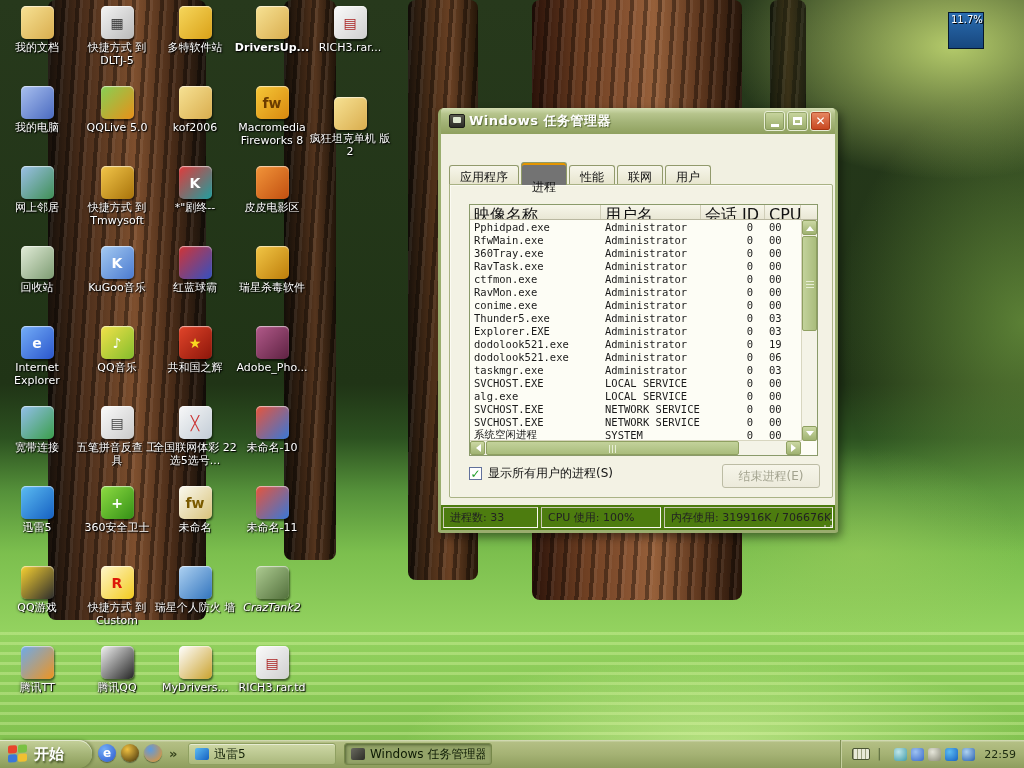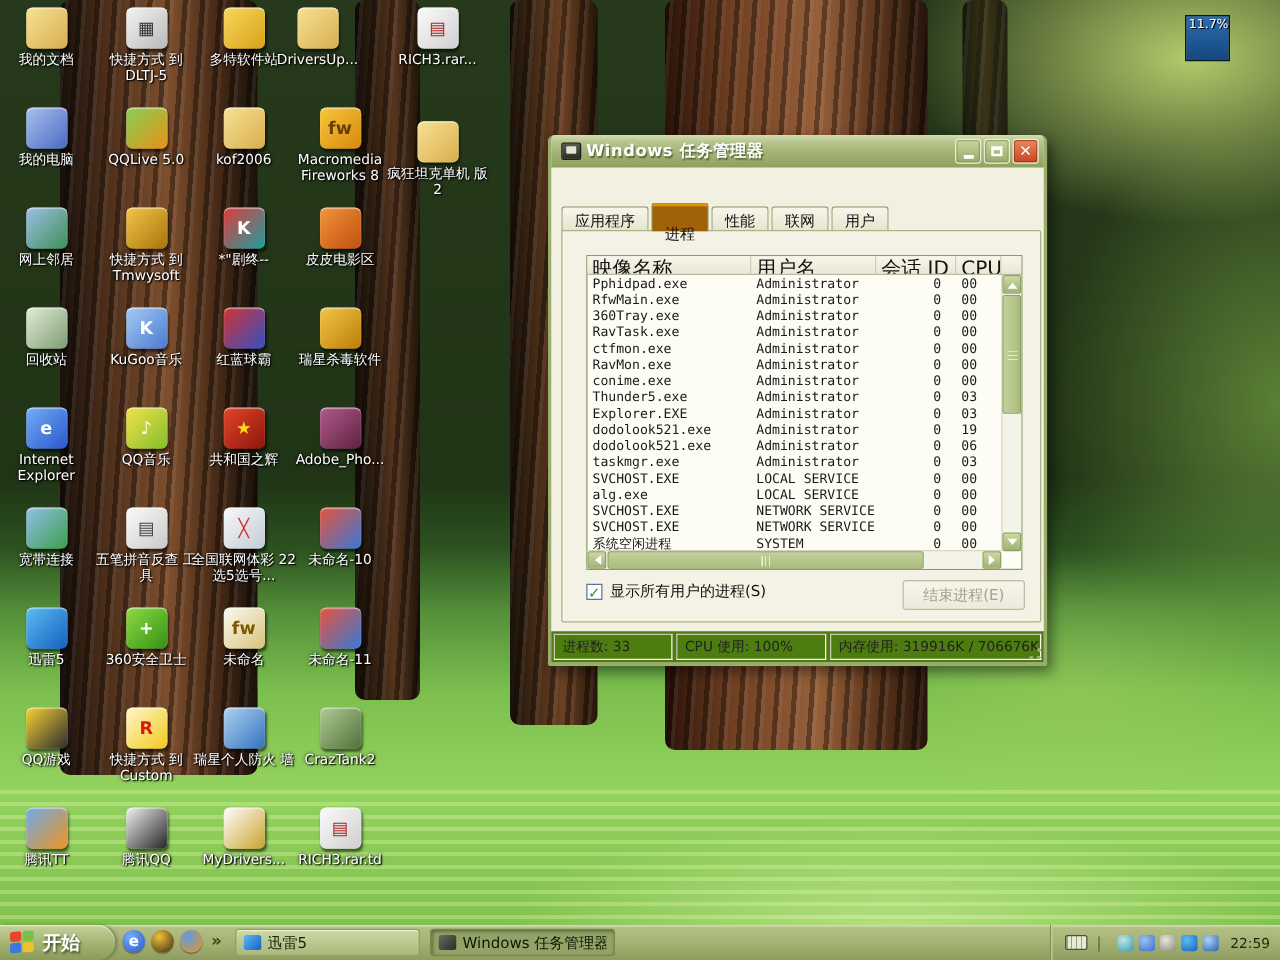--- a/index.html
+++ b/index.html
@@ -59,21 +59,21 @@
   .wbtn .mini{width:8px;height:3px;background:#fff;margin-top:9px;}
   .wbtn .maxi{width:9px;height:8px;border:2px solid #fff;border-top-width:3px;}
 
   .menubar{height:24px;background:#f6f5ea;border-bottom:1px solid #d9d7c2;display:flex;align-items:center;padding:0 6px;gap:0;}
   .menubar .mi{font-size:12px;color:#111;padding:3px 9px;}
 
   .tabstrip{position:absolute;left:8px;top:55px;height:22px;display:flex;align-items:flex-end;}
   .tab{font-size:12px;color:#111;padding:3px 10px 2px;margin-right:2px;height:20px;
     background:linear-gradient(180deg,#f7f6ea,#e6e4cd);border:1px solid #929a6c;border-bottom:none;
     border-radius:3px 3px 0 0;}
-  .tab.active{background:#a16207;height:23px;padding-top:16px;position:relative;z-index:3;
+  .tab.active{background:#737373;height:23px;padding-top:16px;position:relative;z-index:3;
     border-color:#8f9a68;box-shadow:inset 0 2px 0 #e59500;}
 
   .tabpanel{position:absolute;left:8px;top:76px;width:384px;height:314px;background:#f3f2e4;
     border:1px solid #a9b284;border-radius:0 2px 2px 2px;box-shadow:inset 1px 1px 0 #fbfaf2;z-index:2;}
 
   .listbox{position:absolute;left:19px;top:19px;width:349px;height:252px;background:#fdfdf5;
     border:1px solid #8a9a6a;}
   .lheader{display:flex;height:15px;background:linear-gradient(180deg,#f7f6ea,#e9e7d5);border-bottom:1px solid #b9b7a0;}
   .hcell{font-size:16px;color:#111;padding:0 4px;border-right:1px solid #d0ceb8;overflow:hidden;white-space:nowrap;}
   .rows{position:absolute;left:0;top:15px;width:331px;height:221px;overflow:hidden;}
@@ -174,21 +174,21 @@
         <div class="lbl">我的文档</div>
       </div>
       <div class="dicon" style="left: 74px; top: 6px;">
         <div class="img" style="background: linear-gradient(135deg, rgb(244, 244, 244) 0%, rgb(185, 185, 185) 100%); color: rgb(51, 51, 51);">▦</div>
         <div class="lbl">快捷方式 到 DLTJ-5</div>
       </div>
       <div class="dicon" style="left: 152px; top: 6px;">
         <div class="img" style="background: linear-gradient(135deg, rgb(247, 215, 92) 0%, rgb(217, 161, 24) 100%); color: rgb(255, 255, 255);"></div>
         <div class="lbl">多特软件站</div>
       </div>
-      <div class="dicon" style="left: 211px; top: 6px;">
+      <div class="dicon" style="left: 229px; top: 6px; font-weight: bold;">
         <div class="img" style="background: linear-gradient(135deg, rgb(247, 226, 148) 0%, rgb(217, 173, 78) 100%); color: rgb(255, 255, 255);"></div>
         <div class="lbl">DriversUp...</div>
       </div>
       <div class="dicon" style="left: 307px; top: 6px;">
         <div class="img" style="background: linear-gradient(135deg, rgb(251, 251, 251) 0%, rgb(207, 207, 207) 100%); color: rgb(170, 34, 34);">▤</div>
         <div class="lbl">RICH3.rar...</div>
       </div>
       <div class="dicon" style="left: -6px; top: 86px;">
         <div class="img" style="background: linear-gradient(135deg, rgb(169, 192, 239) 0%, rgb(74, 106, 192) 100%); color: rgb(255, 255, 255);"></div>
         <div class="lbl">我的电脑</div>
@@ -294,21 +294,21 @@
         <div class="lbl">QQ游戏</div>
       </div>
       <div class="dicon" style="left: 74px; top: 566px;">
         <div class="img" style="background: linear-gradient(135deg, rgb(255, 246, 200) 0%, rgb(242, 202, 30) 100%); color: rgb(221, 24, 8);">R</div>
         <div class="lbl">快捷方式 到 Custom</div>
       </div>
       <div class="dicon" style="left: 152px; top: 566px;">
         <div class="img" style="background: linear-gradient(135deg, rgb(174, 210, 242) 0%, rgb(50, 116, 189) 100%); color: rgb(255, 255, 255);"></div>
         <div class="lbl">瑞星个人防火 墙</div>
       </div>
-      <div class="dicon" style="left: 229px; top: 566px;">
+      <div class="dicon" style="left: 229px; top: 566px; font-style: italic;">
         <div class="img" style="background: linear-gradient(135deg, rgb(174, 204, 146) 0%, rgb(83, 112, 60) 100%); color: rgb(255, 255, 255);"></div>
         <div class="lbl">CrazTank2</div>
       </div>
       <div class="dicon" style="left: -6px; top: 646px;">
         <div class="img" style="background: linear-gradient(135deg, rgb(108, 170, 236) 0%, rgb(239, 148, 32) 100%); color: rgb(255, 255, 255);"></div>
         <div class="lbl">腾讯TT</div>
       </div>
       <div class="dicon" style="left: 74px; top: 646px;">
         <div class="img" style="background: linear-gradient(135deg, rgb(242, 242, 242) 0%, rgb(36, 36, 36) 100%); color: rgb(238, 51, 51);"></div>
         <div class="lbl">腾讯QQ</div>

